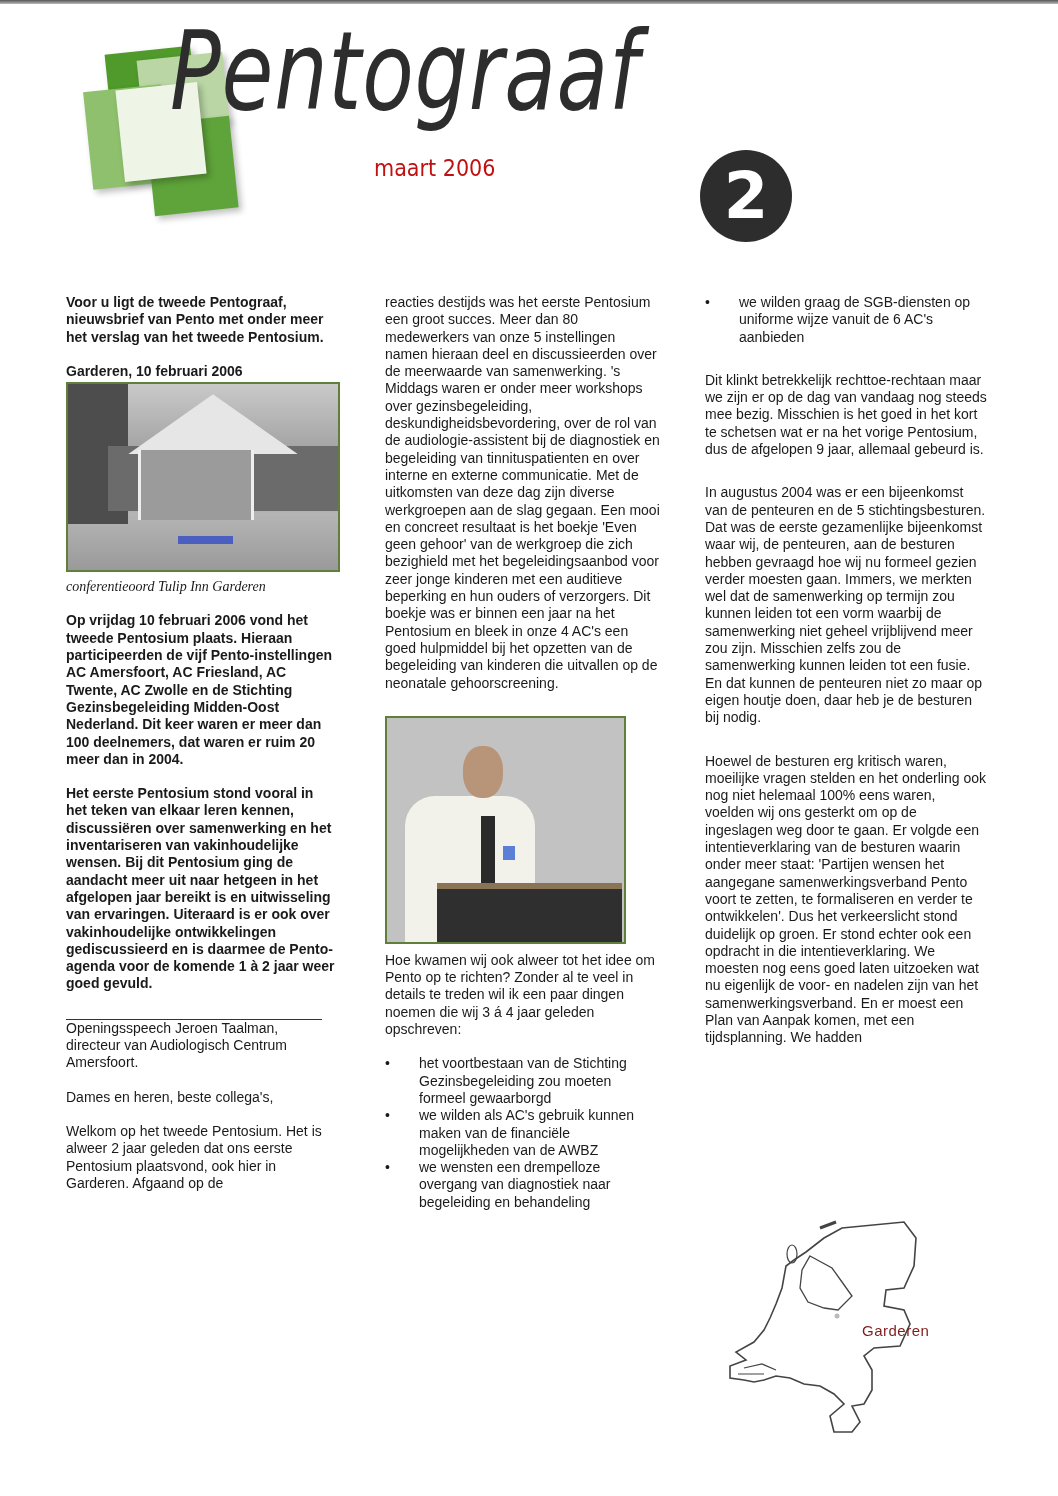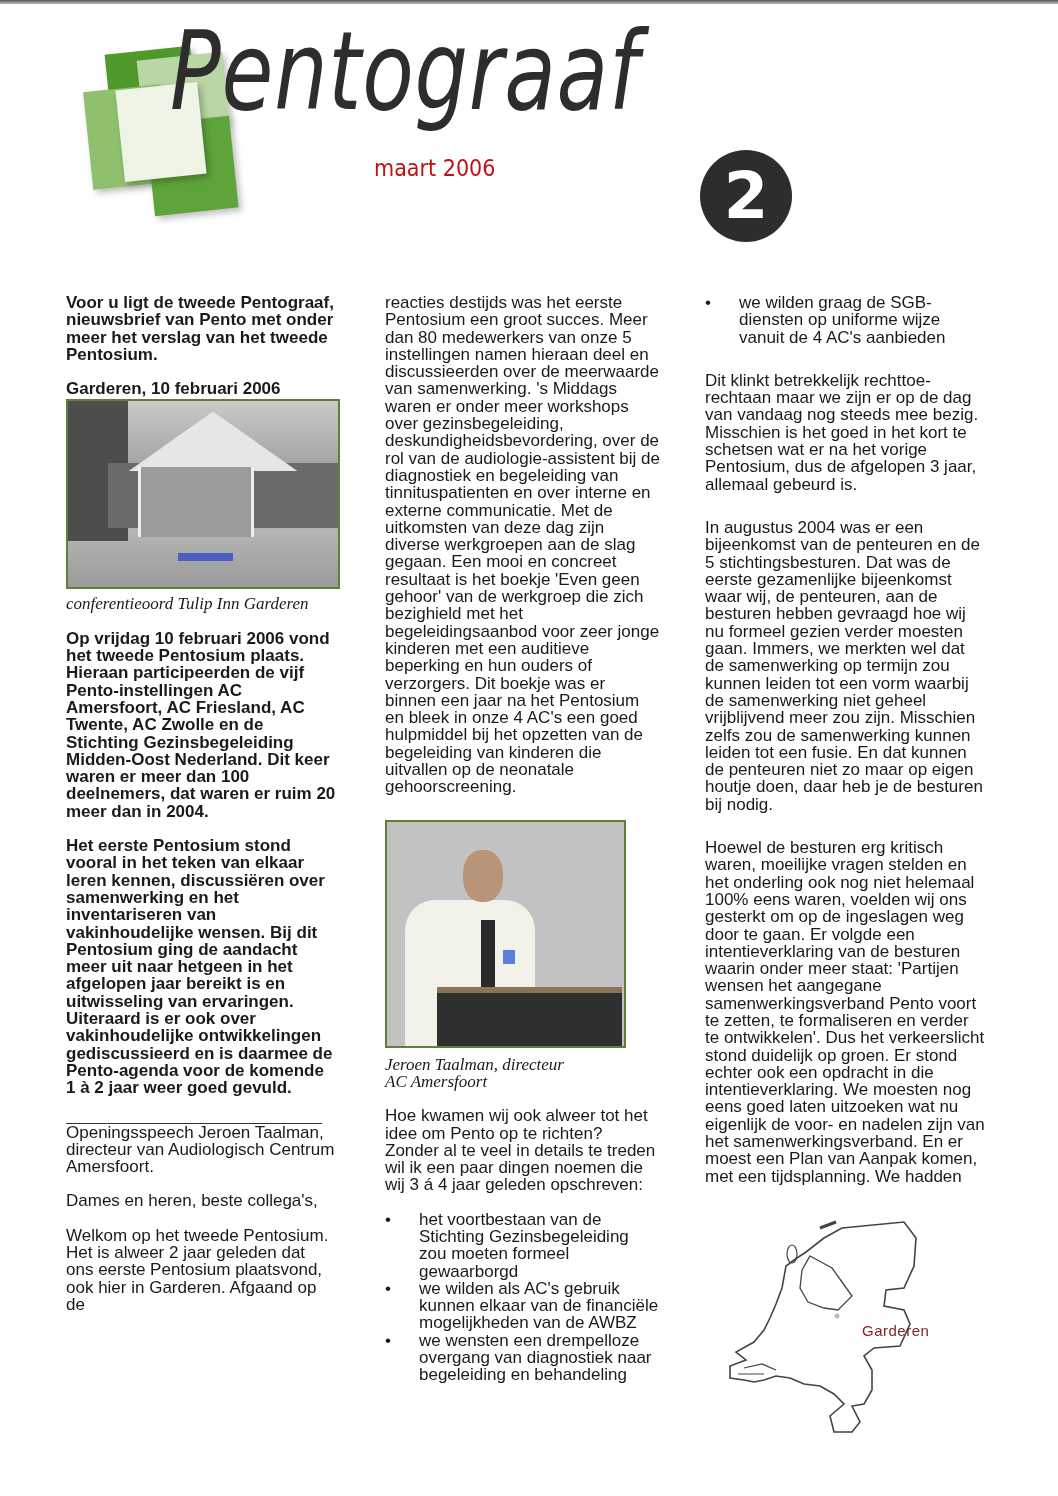--- a/index.html
+++ b/index.html
@@ -17,21 +17,21 @@
   .sq5 { left: 120px; top: 86px; width: 82px; height: 92px; background: #eef5e6; transform: rotate(-6deg); }
   .title { position: absolute; left: 170px; top: 18px; font-family: "DejaVu Sans", sans-serif;
            font-style: italic; font-size: 108px; letter-spacing: 1px; color: #2d2d2d;
            transform: scaleX(0.78); transform-origin: left top; line-height: 1; font-weight: 500; }
   .issue-date { position: absolute; left: 374px; top: 155px; font-family: "DejaVu Sans", sans-serif;
                 font-size: 23px; color: #c01010; transform: scaleX(0.9); transform-origin: left top; }
   .issue-num { position: absolute; left: 700px; top: 150px; width: 92px; height: 92px; border-radius: 50%;
                background: #2d2d2d; color: #fff; font-family: "DejaVu Sans", sans-serif;
                font-size: 64px; font-weight: bold; text-align: center; line-height: 92px; }
 
-  .col { position: absolute; font-size: 17px; line-height: 17.3px; }
+  .col { position: absolute; font-size: 14px; line-height: 17.3px; }
   .col p { margin: 0 0 17px 0; }
   .bold { font-weight: bold; }
   .c1 { left: 66px;  top: 294px; width: 270px; }
   .c2 { left: 385px; top: 294px; width: 275px; }
   .c3 { left: 705px; top: 294px; width: 282px; }
 
   .photo { display: block; border: 2px solid #5f7f3a; position: relative; overflow: hidden; }
   .photo1 { width: 270px; height: 186px; margin: 2px 0 6px 0;
             background: linear-gradient(#c9c9c9 0%, #8e8e8e 55%, #b5b5b5 70%, #9a9a9a 100%); }
   .photo2 { width: 237px; height: 224px; margin: 0 0 8px 0; background: #c2c2c2; }
@@ -102,37 +102,33 @@
   <p style="margin-bottom:24px">reacties destijds was het eerste Pentosium een groot succes. Meer dan 80 medewerkers van onze 5 instellingen namen hieraan deel en discussieerden over de meerwaarde van samenwerking. 's Middags waren er onder meer workshops over gezinsbegeleiding, deskundigheidsbevordering, over de rol van de audiologie-assistent bij de diagnostiek en begeleiding van tinnituspatienten en over interne en externe communicatie. Met de uitkomsten van deze dag zijn diverse werkgroepen aan de slag gegaan. Een mooi en concreet resultaat is het boekje 'Even geen gehoor' van de werkgroep die zich bezighield met het begeleidingsaanbod voor zeer jonge kinderen met een auditieve beperking en hun ouders of verzorgers. Dit boekje was er binnen een jaar na het Pentosium en bleek in onze 4 AC's een goed hulpmiddel bij het opzetten van de begeleiding van kinderen die uitvallen op de neonatale gehoorscreening.</p>
   <div class="photo photo2">
     <div class="p2-man">
       <div class="p2-shirt"></div>
       <div class="p2-head"></div>
       <div class="p2-tie"></div>
       <div class="p2-badge"></div>
     </div>
     <div class="p2-podium"></div>
   </div>
-  <p class="caption">
-    <span>Jeroen Taalman, directeur</span><br>
-    <span>AC Amersfoort</span>
-  </p>
   <p>Hoe kwamen wij ook alweer tot het idee om Pento op te richten? Zonder al te veel in details te treden wil ik een paar dingen noemen die wij 3 á 4 jaar geleden opschreven:</p>
   <ul class="bullets">
     <li>het voortbestaan van de Stichting Gezinsbegeleiding zou moeten formeel gewaarborgd</li>
-    <li>we wilden als AC's gebruik kunnen elkaar van de financiële mogelijkheden van de AWBZ</li>
+    <li>we wilden als AC's gebruik kunnen maken van de financiële mogelijkheden van de AWBZ</li>
     <li>we wensten een drempelloze overgang van diagnostiek naar begeleiding en behandeling</li>
   </ul>
 </div>
 
 <div class="col c3">
   <ul class="bullets" style="margin-bottom:26px">
-    <li>we wilden graag de SGB-diensten op uniforme wijze vanuit de 4 AC's aanbieden</li>
+    <li>we wilden graag de SGB-diensten op uniforme wijze vanuit de 6 AC's aanbieden</li>
   </ul>
-  <p style="margin-bottom:26px">Dit klinkt betrekkelijk rechttoe-rechtaan maar we zijn er op de dag van vandaag nog steeds mee bezig. Misschien is het goed in het kort te schetsen wat er na het vorige Pentosium, dus de afgelopen 3 jaar, allemaal gebeurd is.</p>
+  <p style="margin-bottom:26px">Dit klinkt betrekkelijk rechttoe-rechtaan maar we zijn er op de dag van vandaag nog steeds mee bezig. Misschien is het goed in het kort te schetsen wat er na het vorige Pentosium, dus de afgelopen 9 jaar, allemaal gebeurd is.</p>
   <p style="margin-bottom:26px">In augustus 2004 was er een bijeenkomst van de penteuren en de 5 stichtingsbesturen. Dat was de eerste gezamenlijke bijeenkomst waar wij, de penteuren, aan de besturen hebben gevraagd hoe wij nu formeel gezien verder moesten gaan. Immers, we merkten wel dat de samenwerking op termijn zou kunnen leiden tot een vorm waarbij de samenwerking niet geheel vrijblijvend meer zou zijn. Misschien zelfs zou de samenwerking kunnen leiden tot een fusie. En dat kunnen de penteuren niet zo maar op eigen houtje doen, daar heb je de besturen bij nodig.</p>
   <p>Hoewel de besturen erg kritisch waren, moeilijke vragen stelden en het onderling ook nog niet helemaal 100% eens waren, voelden wij ons gesterkt om op de ingeslagen weg door te gaan. Er volgde een intentieverklaring van de besturen waarin onder meer staat: 'Partijen wensen het aangegane samenwerkingsverband Pento voort te zetten, te formaliseren en verder te ontwikkelen'. Dus het verkeerslicht stond duidelijk op groen. Er stond echter ook een opdracht in die intentieverklaring. We moesten nog eens goed laten uitzoeken wat nu eigenlijk de voor- en nadelen zijn van het samenwerkingsverband. En er moest een Plan van Aanpak komen, met een tijdsplanning. We hadden</p>
 </div>
 
 <div class="map">
   <svg width="230" height="230" viewBox="0 0 230 230">
     <path d="M118 10 L180 4 L192 20 L190 48 L180 70 L162 72 L160 88 L180 92 L186 106 L176 128 L150 130 L140 138 L148 152 L148 172 L140 186 L128 188 L136 204 L128 214 L110 214 L106 198 L120 186 L110 176 L96 168 L80 166 L66 160 L52 158 L40 162 L30 164 L20 162 L6 160 L6 148 L22 142 L12 134 L30 124 L40 112 L46 100 L52 86 L58 70 L62 48 L70 42 L82 34 L100 20 Z" fill="none" stroke="#444" stroke-width="1.6"></path>
     <path d="M86 38 L108 50 L118 64 L128 78 L114 92 L100 90 L84 84 L76 70 L78 52 Z" fill="none" stroke="#444" stroke-width="1.3"></path>
     <path d="M20 150 L38 146 L52 152 M14 156 L40 156" fill="none" stroke="#444" stroke-width="1.2"></path>
     <ellipse cx="68" cy="36" rx="5" ry="9" fill="none" stroke="#444" stroke-width="1.2"></ellipse>

